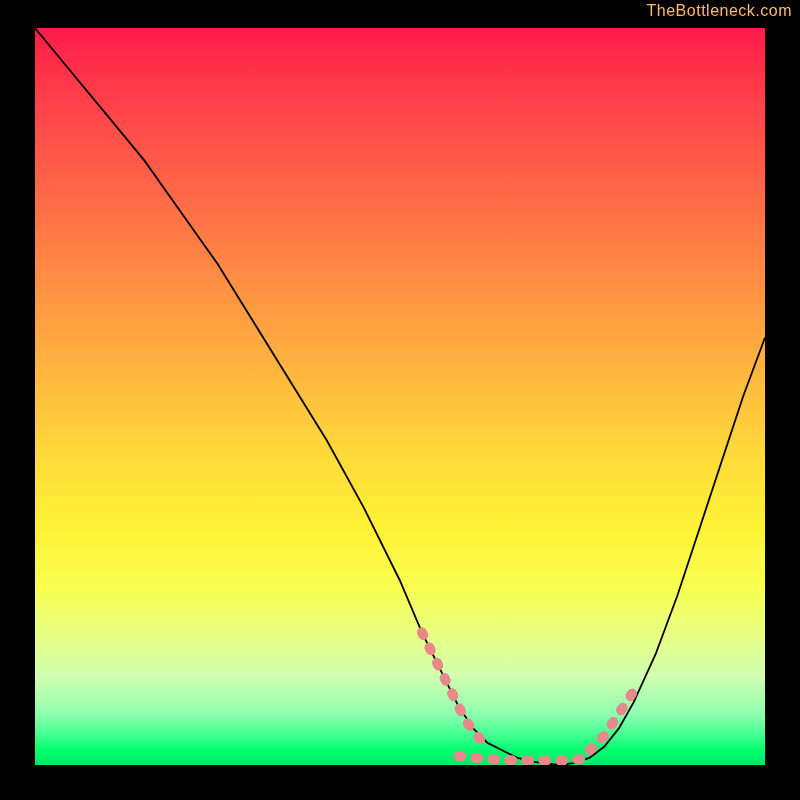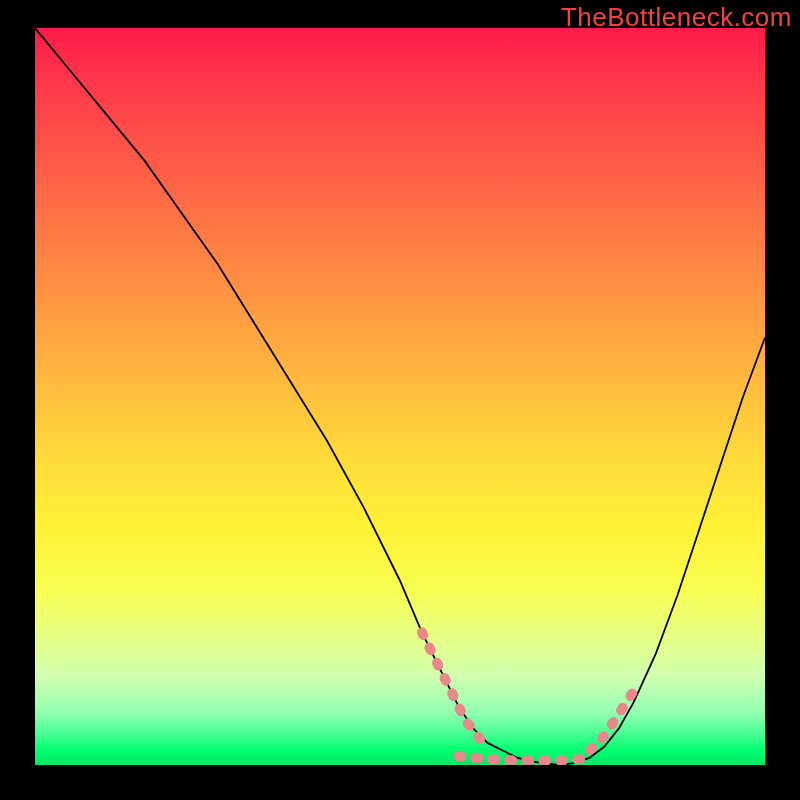--- a/index.html
+++ b/index.html
@@ -8,22 +8,22 @@
     height: 800px;
     background: #000;
     position: relative;
     font-family: Arial, sans-serif;
     overflow: hidden;
   }
   .attribution {
     position: absolute;
     top: 2px;
     right: 8px;
-    color: #ef4444;
-    font-size: 26px;
+    color: #fdba74;
+    font-size: 16px;
     font-weight: normal;
     z-index: 10;
     letter-spacing: 0.5px;
   }
   .plot-area {
     position: absolute;
     left: 35px;
     top: 28px;
     width: 730px;
     height: 737px;

